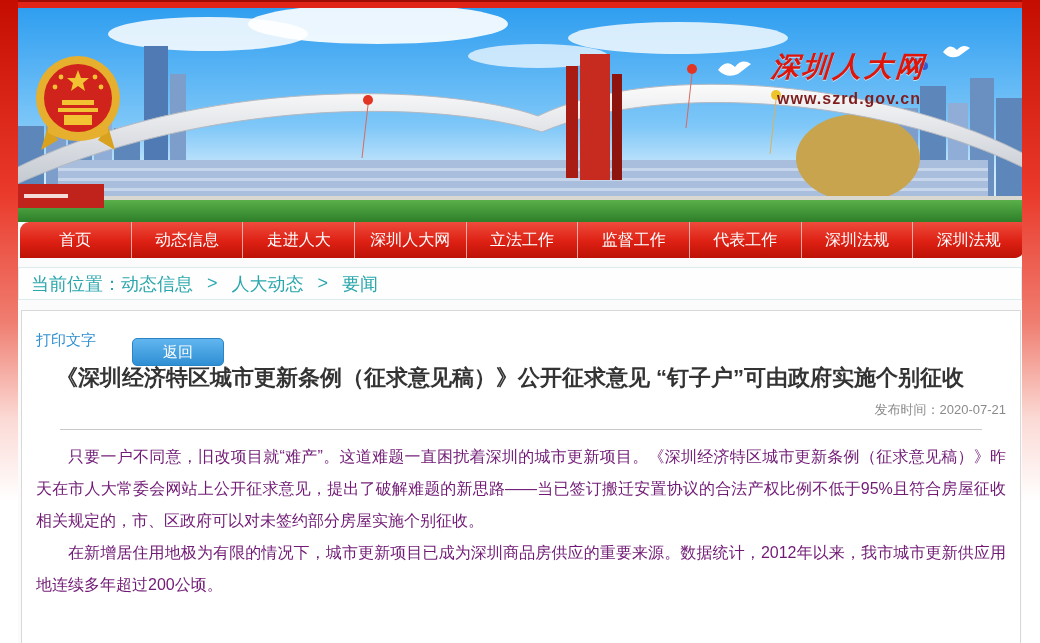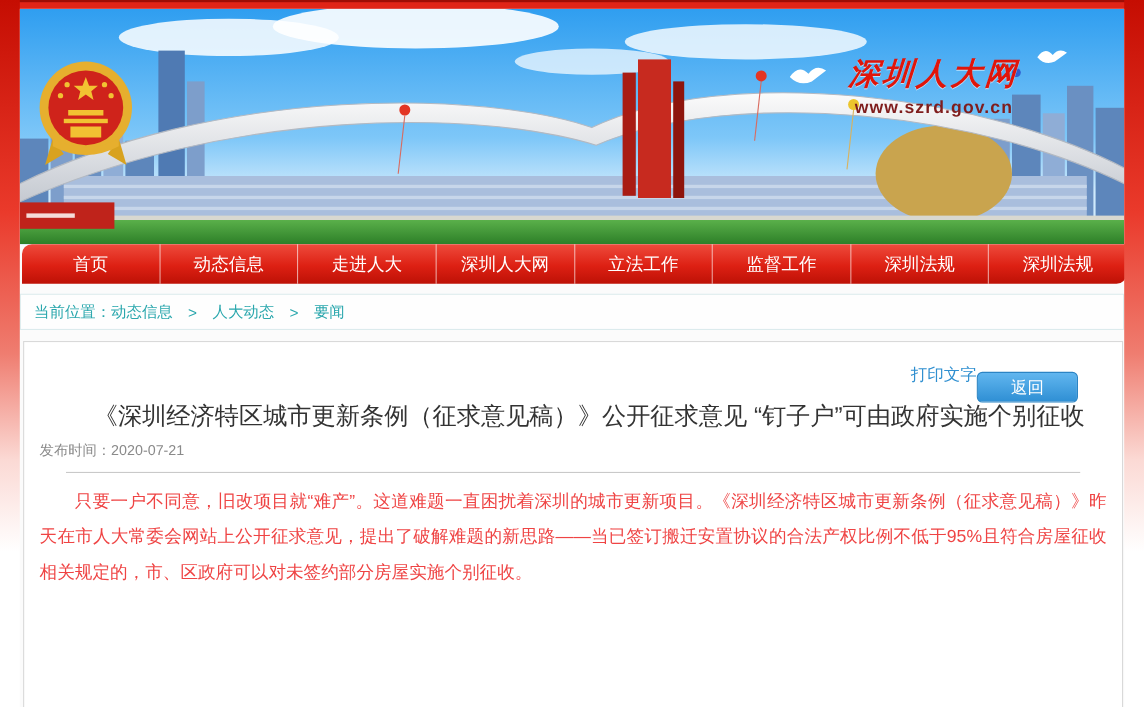--- a/index.html
+++ b/index.html
@@ -49,45 +49,45 @@
     flex:1; display:flex; align-items:center; justify-content:center;
     color:#fff; font-size:16px; cursor:pointer; white-space:nowrap;
   }
   .nav-item + .nav-item { border-left:1px solid rgba(255,255,255,.6); }
 
   
   .breadcrumb {
     position:absolute; left:18px; top:267px; width:1004px; height:33px;
     background:#fefefe; border:1px solid #dcebed;
     display:flex; align-items:center; padding-left:12px;
-    color:#2aa7ad; font-size:14px;
+    color:#2aa7ad; font-size:18px;
   }
   .breadcrumb a { color:#2aa7ad; text-decoration:none; cursor:pointer; }
   .crumb-sep { margin:0 14px; color:#2aa7ad; }
 
   
   .content {
     position:absolute; left:21px; top:310px; width:1000px; height:360px;
     background:#fff; border:1px solid #d9d9d9; padding:12px 14px 0;
   }
-  .toolbar { height:34px; display:flex; justify-content:flex-end; align-items:center; padding-right:26px; }
+  .toolbar { height:34px; display:flex; justify-content:flex-start; align-items:center; gap:36px; padding-right:26px; }
   .print-link { color:#2f8fd0; font-size:15px; text-decoration:none; cursor:pointer; }
   .back-button {
     width:92px; height:28px; display:flex; align-items:center; justify-content:center;
     background:linear-gradient(180deg,#61b6ef 0%,#2f8fd4 100%);
     border:1px solid #2b84c4; border-radius:5px;
     color:#fff; font-size:15px; cursor:pointer;margin-top:24px;
   }
   .article-title {
-    margin-top:4px; padding:0 20px; text-align:right;
-    font-size:22px; font-weight:normal; color:#333; line-height:33px;
-  }
-  .article-date { margin-top:7px; text-align:left; font-size:13px; color:#8a8a8a; }
+    margin-top:4px; padding:0 20px; text-align:left;
+    font-size:22px; font-weight:bold; color:#333; line-height:33px;
+  }
+  .article-date { margin-top:7px; text-align:right; font-size:13px; color:#8a8a8a; }
   .divider { margin:10px 24px 0; border-bottom:1px solid #c9c9c9; }
-  .article-body { margin-top:11px; font-size:16px; color:#ef4444; line-height:32px; text-align:justify; }
+  .article-body { margin-top:11px; font-size:16px; color:#701a75; line-height:32px; text-align:justify; }
   .article-body p { text-indent:2em; }
 </style>
 </head>
 <body>
 
 <div class="edge-top"></div>
 <div class="edge-side left"></div>
 <div class="edge-side right"></div>
 
 <div class="banner">
@@ -185,20 +185,21 @@
   </div>
 </div>
 
 <ul class="nav">
   <li class="nav-item">首页</li>
   <li class="nav-item">动态信息</li>
   <li class="nav-item">走进人大</li>
   <li class="nav-item">深圳人大网</li>
   <li class="nav-item">立法工作</li>
   <li class="nav-item">监督工作</li>
+  <li class="nav-item">代表工作</li>
   <li class="nav-item">深圳法规</li>
   <li class="nav-item">深圳法规</li>
 </ul>
 
 <div class="breadcrumb">
   <span>当前位置：</span>
   <a>动态信息</a>
   <span class="crumb-sep">&gt;</span>
   <a>人大动态</a>
   <span class="crumb-sep">&gt;</span>
@@ -214,14 +215,15 @@
   <h1 class="article-title">《深圳经济特区城市更新条例（征求意见稿）》公开征求意见 “钉子户”可由政府实施个别征收</h1>
 
   <div class="article-date">
     <span>发布时间：</span><span>2020-07-21</span>
   </div>
 
   <div class="divider"></div>
 
   <div class="article-body">
     <p>只要一户不同意，旧改项目就“难产”。这道难题一直困扰着深圳的城市更新项目。《深圳经济特区城市更新条例（征求意见稿）》昨天在市人大常委会网站上公开征求意见，提出了破解难题的新思路——当已签订搬迁安置协议的合法产权比例不低于95%且符合房屋征收相关规定的，市、区政府可以对未签约部分房屋实施个别征收。</p>
+    <p>在新增居住用地极为有限的情况下，城市更新项目已成为深圳商品房供应的重要来源。数据统计，2012年以来，我市城市更新供应用地连续多年超过200公顷。</p>
   </div>
 </div>
 
 </body></html>

